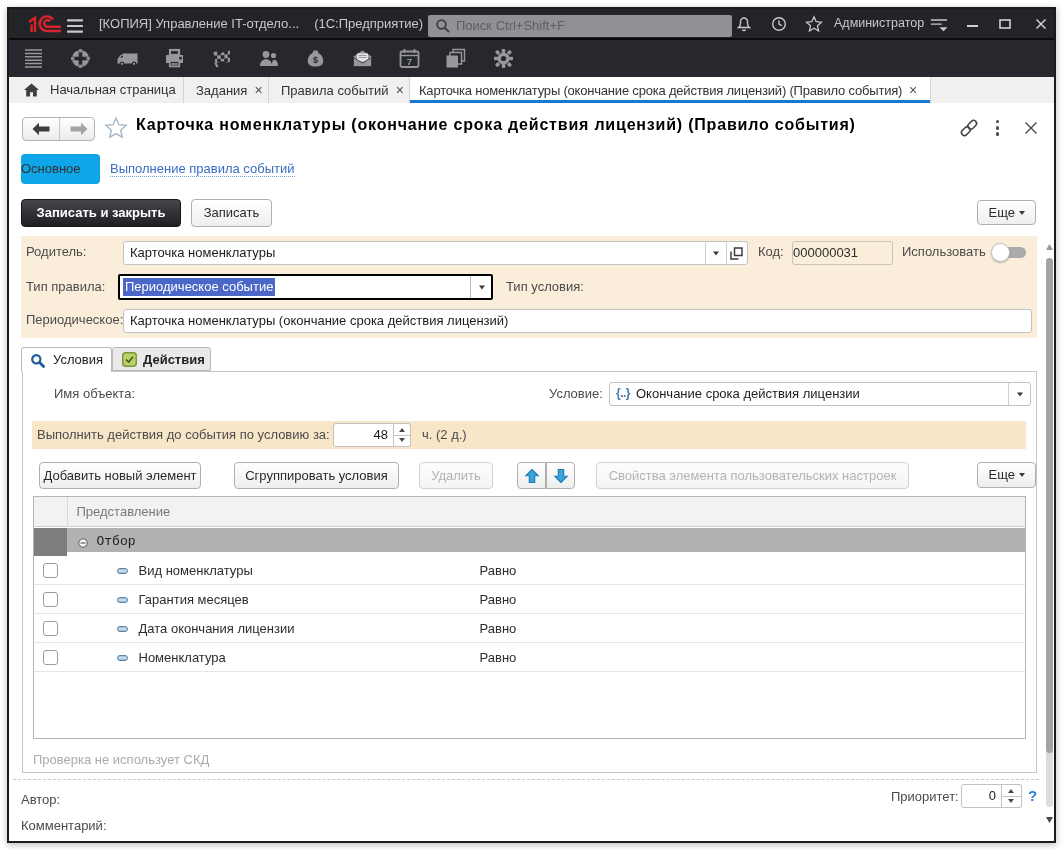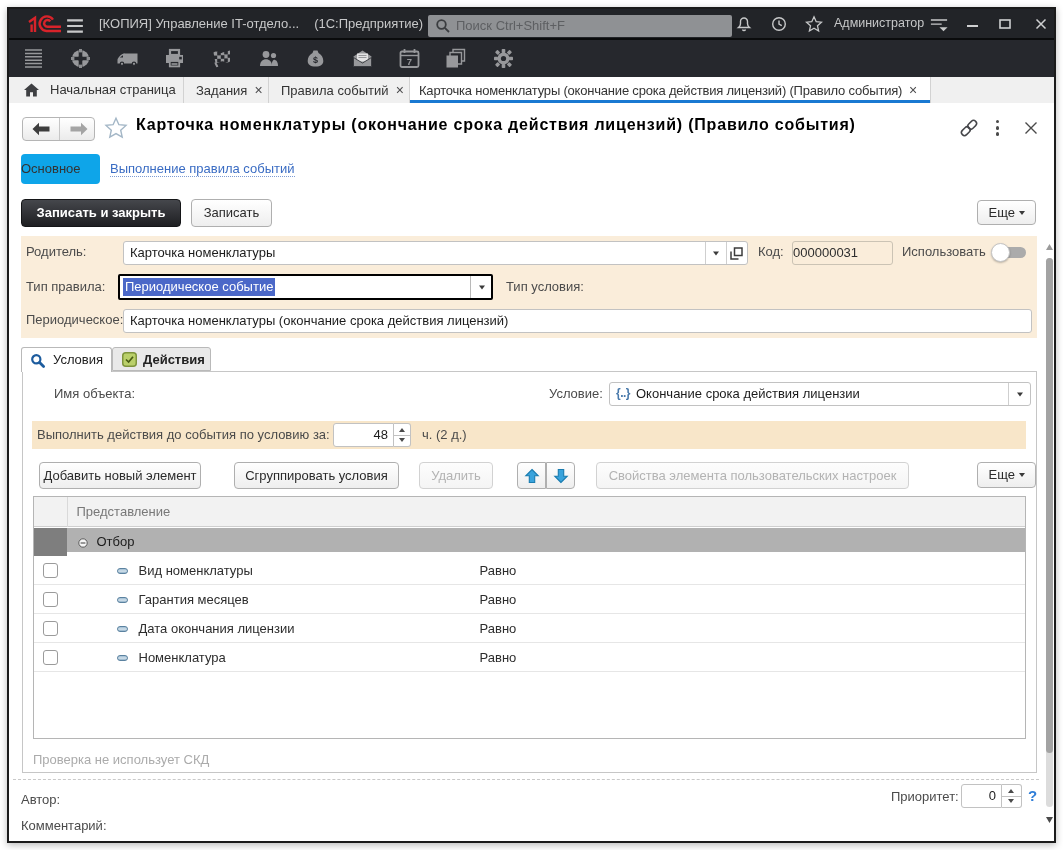--- a/index.html
+++ b/index.html
@@ -300,21 +300,21 @@
           <path d="M8,14.5 L1.8,8.2 H5.3 V1.5 H10.7 V8.2 H14.2 z" fill="#39a3dc" stroke="#1a7cb0" stroke-width="1.1"></path>
         </svg>
 </div>
 <div class="btn dis" style="left:587px;top:359px;width:313px;height:27px;line-height:25px;">Свойства элемента пользовательских настроек</div>
 <div class="btn" style="left:968px;top:359px;width:59px;height:26px;line-height:24px;">Еще <span style="display:inline-block;width:0;height:0;border-left:3.5px solid transparent;border-right:3.5px solid transparent;border-top:4px solid #3a3a3a;vertical-align:2px;"></span></div>
 <div class="abs" style="left:23.5px;top:393px;width:993px;height:243px;border:1px solid #b5b5b5;background:#fff;">
   <div class="abs" style="left:0;top:0;width:100%;height:30px;background:#f2f2f2;border-bottom:1px solid #cfcfcf;">
     <div class="abs" style="left:33.5px;top:0;width:1px;height:30px;background:#d9d9d9;"></div>
     <div class="abs" style="left:43px;top:0;line-height:30px;font-size:13px;color:#787878;">Представление</div>
   </div>
-  <div class="abs" style="left:0;top:31px;width:100%;height:24px;background:#b1b1b1;">
+  <div class="abs" style="left:0;top:31px;width:100%;height:24px;background:#b1b1b1;font-family:Liberation Mono, monospace;">
     <div class="abs" style="left:0;top:0;width:33.5px;height:28px;background:#7e7e7e;"></div>
     <svg class="abs" style="left:44px;top:9.5px" width="10" height="10" viewBox="0 0 10 10">
       <circle cx="5" cy="5" r="4.2" fill="#f5f5f5" stroke="#5a5a5a" stroke-width="1"></circle>
       <path d="M2.6,5 H7.4" stroke="#5a5a5a" stroke-width="1.2"></path>
     </svg>
     <div class="abs" style="left:63px;top:0;line-height:28px;font-size:13px;color:#1b1b1b;">Отбор</div>
   </div>
   <div class="trow" style="top:59px;">
           <div class="cb" style="left:9px;top:7px;"></div>
           <div class="dash"></div>

